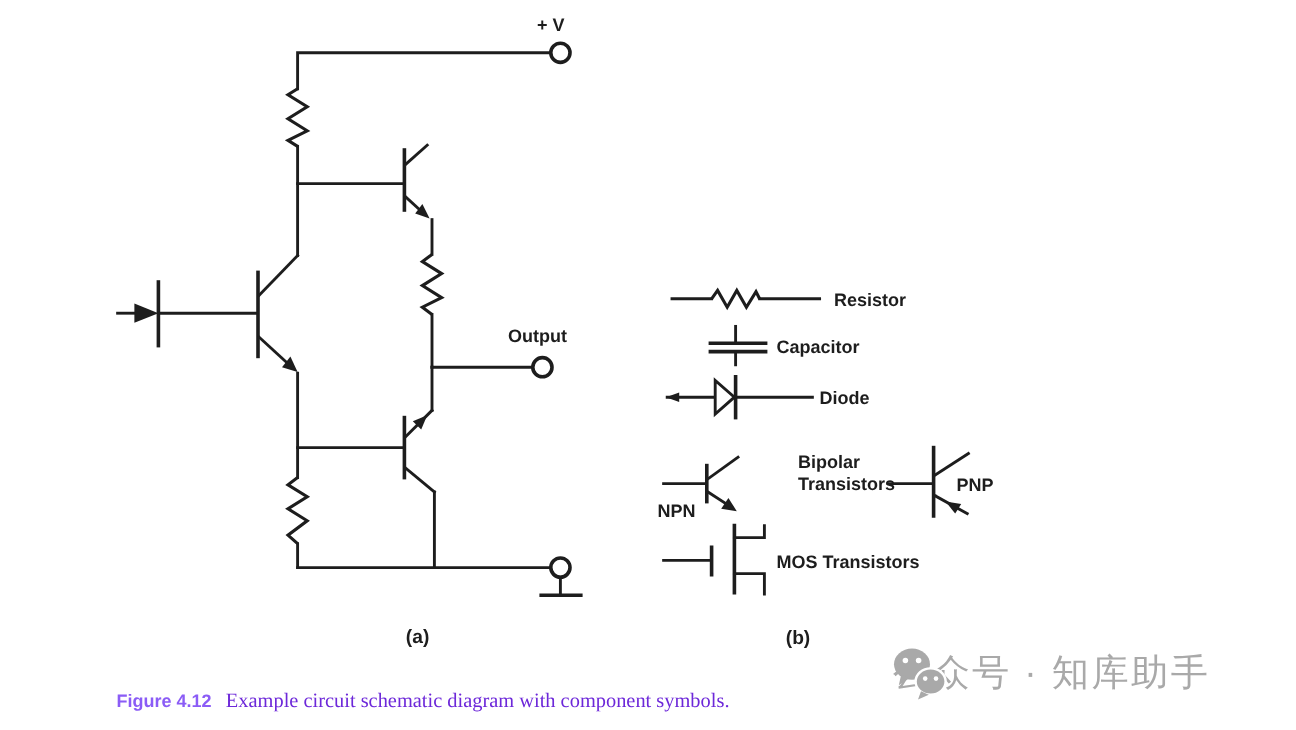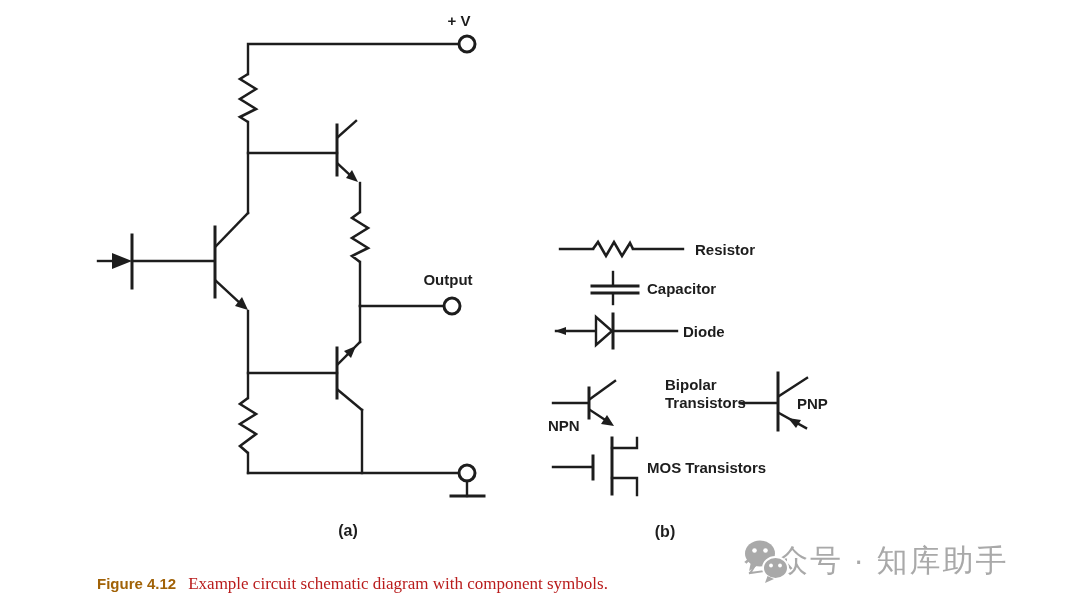--- a/index.html
+++ b/index.html
@@ -10,22 +10,22 @@
   .bar{stroke:#1d1d1d;stroke-width:3;fill:none;stroke-linecap:square;}
   .zig{stroke:#1d1d1d;stroke-width:2.6;fill:none;stroke-linejoin:miter;}
   .term{stroke:#1d1d1d;stroke-width:3;fill:#ffffff;}
   .head{fill:#1d1d1d;stroke:none;}
   .tri{fill:#ffffff;stroke:#1d1d1d;stroke-width:2.4;stroke-linejoin:miter;}
   text{fill:#1d1d1d;}
   .lbl{font:700 15px "Liberation Sans",sans-serif;}
   .lbl16{font:700 16px "Liberation Sans",sans-serif;}
   .plain{font:600 15px "Liberation Sans",sans-serif;}
   #caption{position:absolute;left:97px;top:574px;width:700px;white-space:nowrap;}
-  #caption .cap-label{font:700 15px "Liberation Sans",sans-serif;color:#a16207;}
-  #caption .cap-text{font:400 17px "Liberation Serif",serif;color:#b91c1c;margin-left:12px;}
+  #caption .cap-label{font:700 15px "Liberation Sans",sans-serif;color:#8b5cf6;}
+  #caption .cap-text{font:400 17px "Liberation Serif",serif;color:#6d28d9;margin-left:12px;}
   #watermark{position:absolute;left:744px;top:540px;display:flex;align-items:center;gap:10px;}
   #watermark .wm-text{font:400 31px "Liberation Sans",sans-serif;color:#a9a9a9;letter-spacing:2px;}
 </style>
 </head>
 <body>
 
 <div id="page">
 
   <svg width="1080" height="608" viewBox="0 0 1080 608">
 

